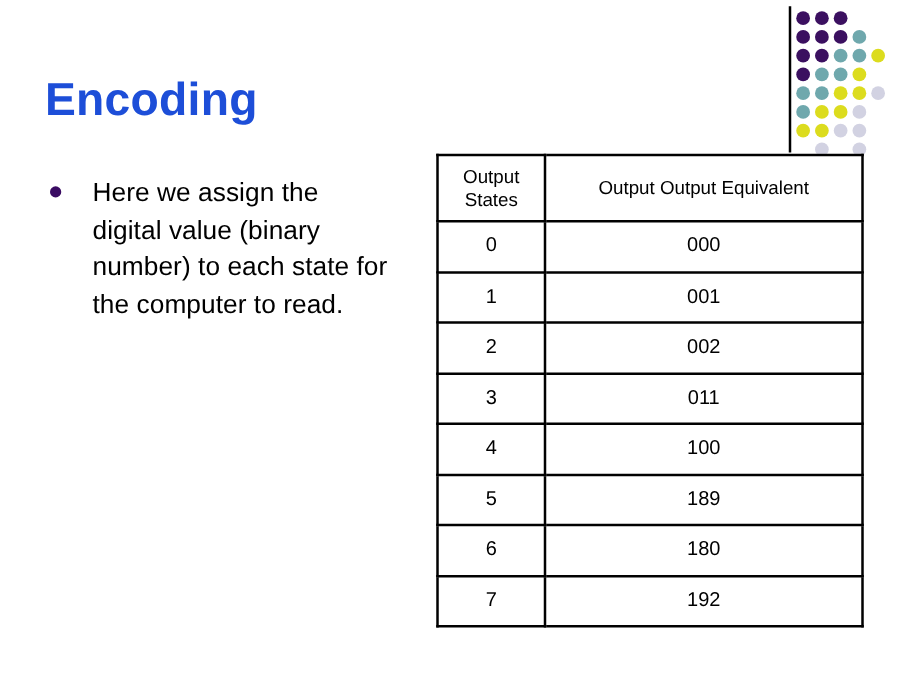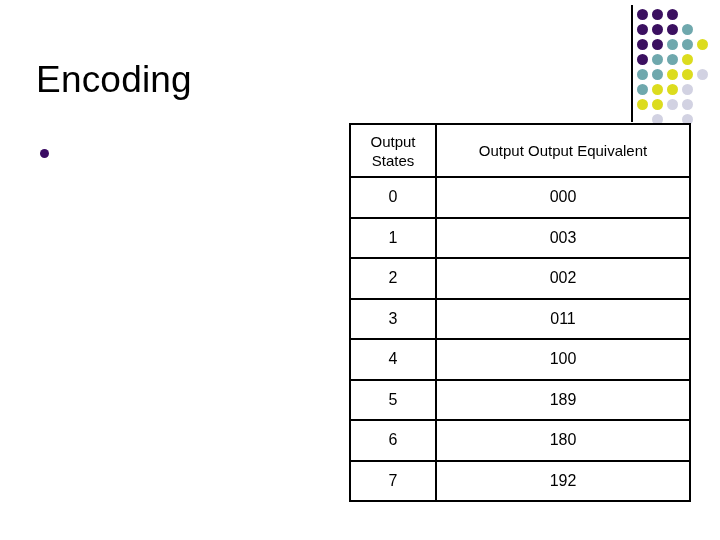--- a/index.html
+++ b/index.html
@@ -46,22 +46,22 @@
   }
 
   
   #slide-title {
     position: absolute;
     left: 36px;
     top: 58px;
     font-size: 37px;
     line-height: 44px;
     letter-spacing: 0.2px;
-    color: #000000;
-    font-weight: normal;
+    color: #1d4ed8;
+    font-weight: bold;
     margin: 0;
     white-space: nowrap;
   }
 
   
   #bullet-block {
     position: absolute;
     left: 40px;
     top: 140px;
     width: 275px;
@@ -157,20 +157,21 @@
       <span class="dot" style="left: 45px; top: 90px; width: 11px; height: 11px; background: rgb(210, 210, 226);"></span>
       <span class="dot" style="left: 15px; top: 105px; width: 11px; height: 11px; background: rgb(210, 210, 226);"></span>
       <span class="dot" style="left: 45px; top: 105px; width: 11px; height: 11px; background: rgb(210, 210, 226);"></span>
     </div>
 </div>
 
 <h1 id="slide-title">Encoding</h1>
 
 <div id="bullet-block">
   <span id="bullet-marker"></span>
+  <span id="bullet-text">Here we assign the digital value (binary number) to each state for the computer to read.</span>
 </div>
 
 <div id="encoding-table-wrap">
   <table id="encoding-table">
     <colgroup>
       <col class="col-state">
       <col class="col-binary">
     </colgroup>
     <thead>
       <tr>
@@ -178,21 +179,21 @@
         <th>Output Output Equivalent</th>
       </tr>
     </thead>
     <tbody id="encoding-table-body">
         <tr>
           <td>0</td>
           <td>000</td>
         </tr>
         <tr>
           <td>1</td>
-          <td>003</td>
+          <td>001</td>
         </tr>
         <tr>
           <td>2</td>
           <td>002</td>
         </tr>
         <tr>
           <td>3</td>
           <td>011</td>
         </tr>
         <tr>

